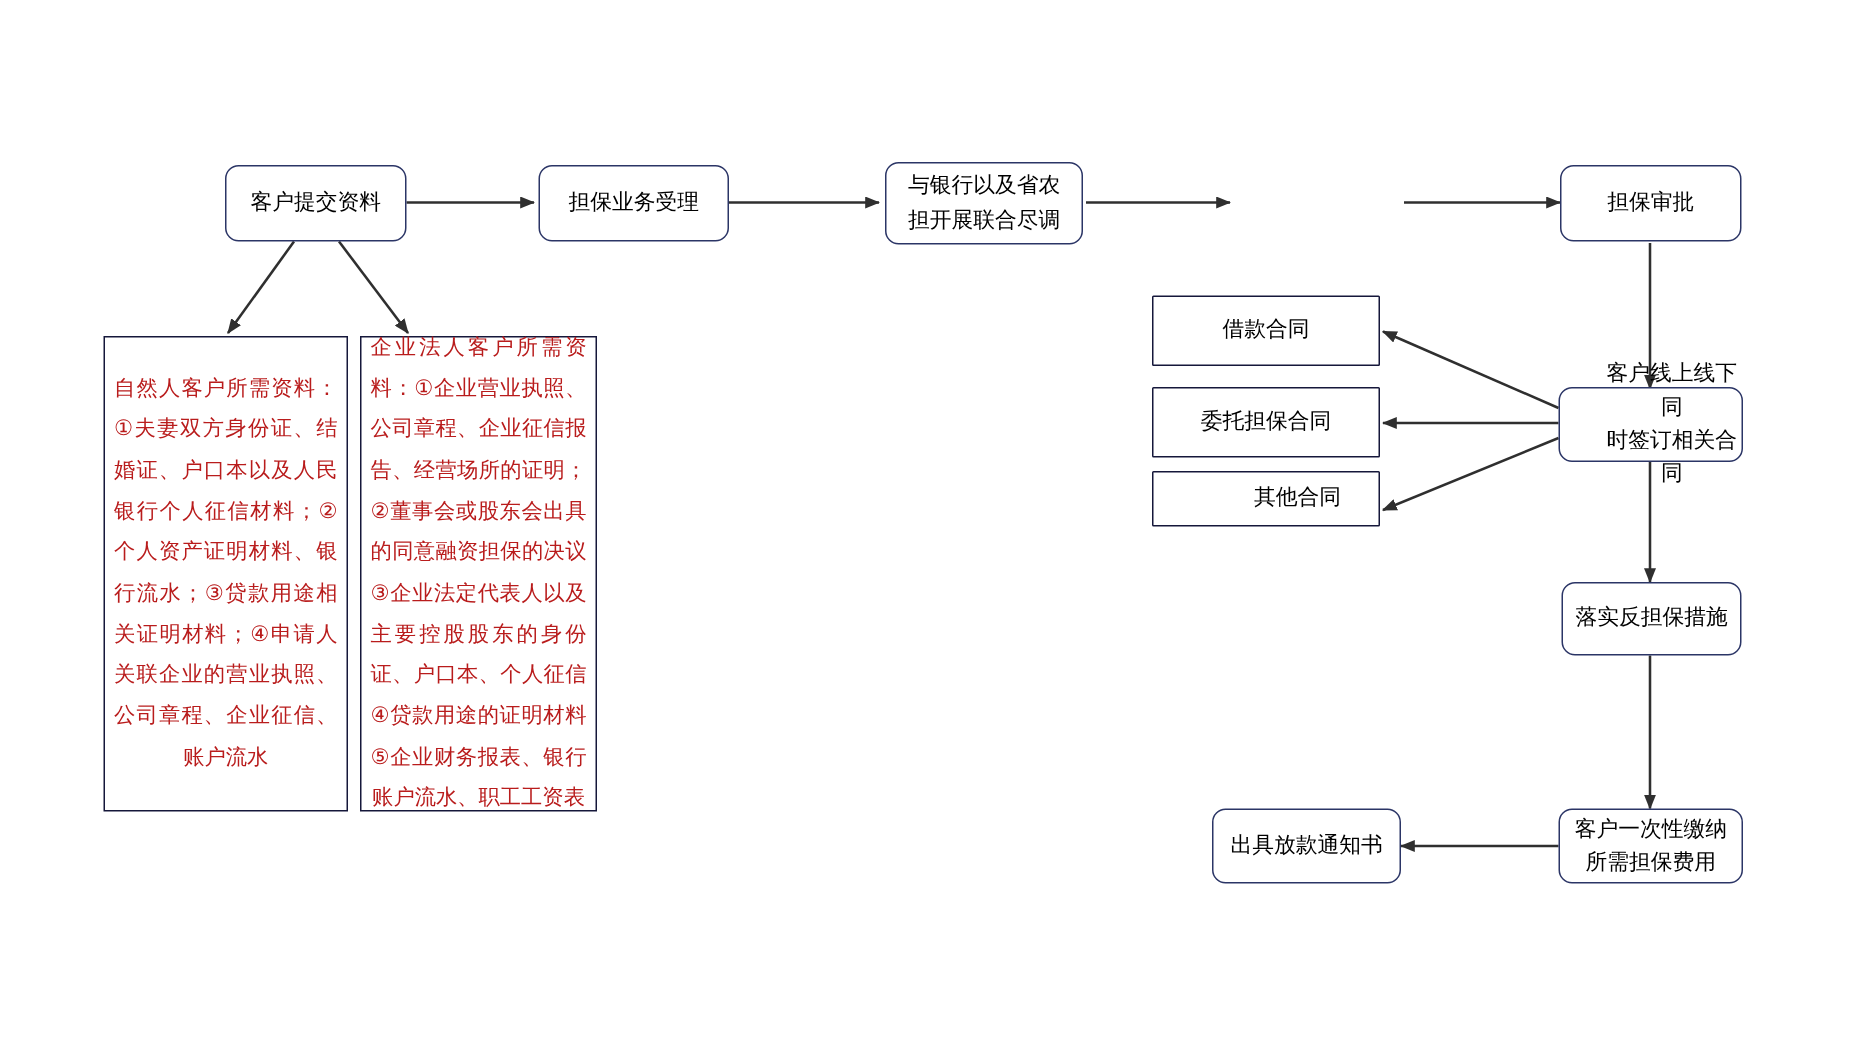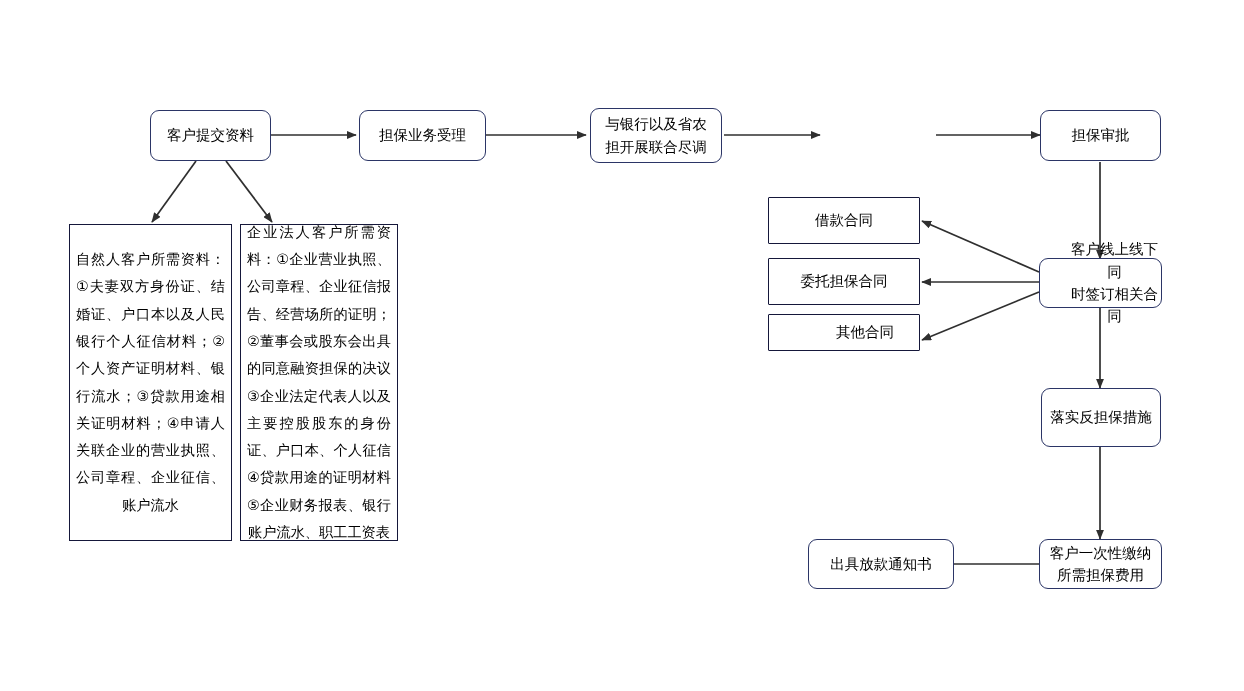--- a/index.html
+++ b/index.html
@@ -47,21 +47,21 @@
     border-radius: 1px;
     font-size: 14.5px;
     line-height: 1.55;
   }
   .textbox {
     position: absolute;
     box-sizing: border-box;
     background: #ffffff;
     border: 1.5px solid #15173a;
     border-radius: 0;
-    color: #000000;
+    color: #b91c1c;
     font-size: 14.2px;
     line-height: 1.92;
     display: flex;
     align-items: center;
     z-index: 2;
   }
   .textbox p {
     margin: 0;
     padding: 0 6px;
     width: 100%;
@@ -140,26 +140,26 @@
 
   <div class="node node-rect" style="left:768px; top:314px; width:152px; height:37px;padding-left:42px;">
     <span>其他合同</span>
   </div>
 
   <div class="node node-round" style="left:1039px; top:258px; width:123px; height:50px; white-space:pre-line;padding-left:28px;">
     <span>客户线上线下同
 时签订相关合同</span>
   </div>
 
-  <div class="node node-round" style="left:1041px; top:388px; width:120px; height:59px;">
+  <div class="node node-round" style="left:1041px; top:388px; width:120px; height:49px;">
     <span>落实反担保措施</span>
   </div>
 
   <div class="node node-round" style="left:1039px; top:539px; width:123px; height:50px; white-space:pre-line;align-items:center;">
     <span>客户一次性缴纳
 所需担保费用</span>
   </div>
 
-  <div class="node node-round" style="left:808px; top:539px; width:146px; height:50px;">
+  <div class="node node-round" style="left:808px; top:539px; width:126px; height:50px;">
     <span>出具放款通知书</span>
   </div>
 
 </div>
 
 </body></html>

